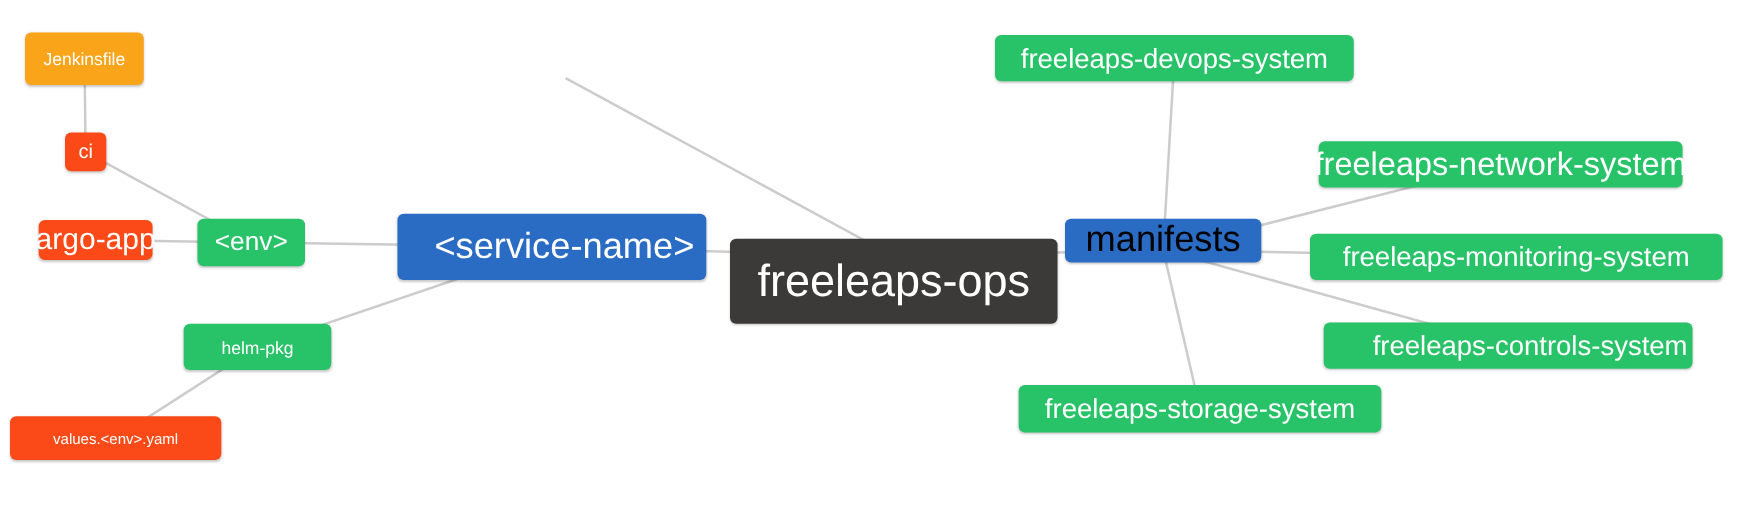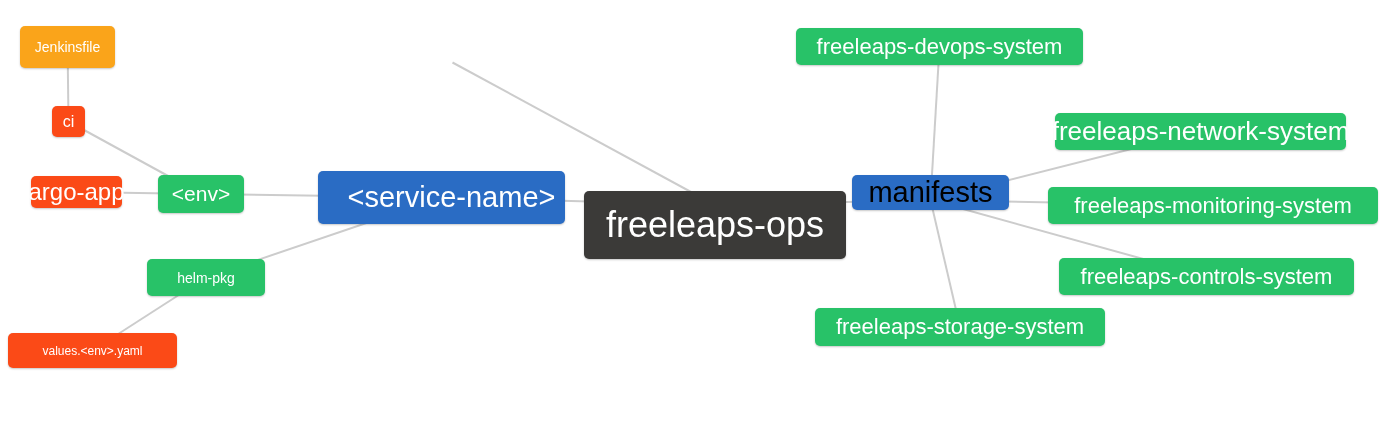--- a/index.html
+++ b/index.html
@@ -88,19 +88,19 @@
     </div>
     <div class="node" style="left: 796px; top: 28px; width: 287px; height: 37px; font-size: 22px; background: rgb(40, 194, 104); color: rgb(255, 255, 255);">
       <span>freeleaps-devops-system</span>
     </div>
     <div class="node" style="left: 1055px; top: 113px; width: 291px; height: 37px; font-size: 26px; background: rgb(40, 194, 104); color: rgb(255, 255, 255);">
       <span>freeleaps-network-system</span>
     </div>
     <div class="node" style="left: 1048px; top: 187px; width: 330px; height: 37px; font-size: 22px; background: rgb(40, 194, 104); color: rgb(255, 255, 255);">
       <span>freeleaps-monitoring-system</span>
     </div>
-    <div class="node" style="left: 1059px; top: 258px; width: 295px; height: 37px; font-size: 22px; background: rgb(40, 194, 104); color: rgb(255, 255, 255);">
+    <div class="node" style="left: 1059px; top: 258px; width: 295px; height: 37px; font-size: 22px; background: rgb(40, 194, 104); color: rgb(255, 255, 255); justify-content: flex-end;">
       <span>freeleaps-controls-system</span>
     </div>
     <div class="node" style="left: 815px; top: 308px; width: 290px; height: 38px; font-size: 22px; background: rgb(40, 194, 104); color: rgb(255, 255, 255);">
       <span>freeleaps-storage-system</span>
     </div>
   </div>
 
 </body></html>

